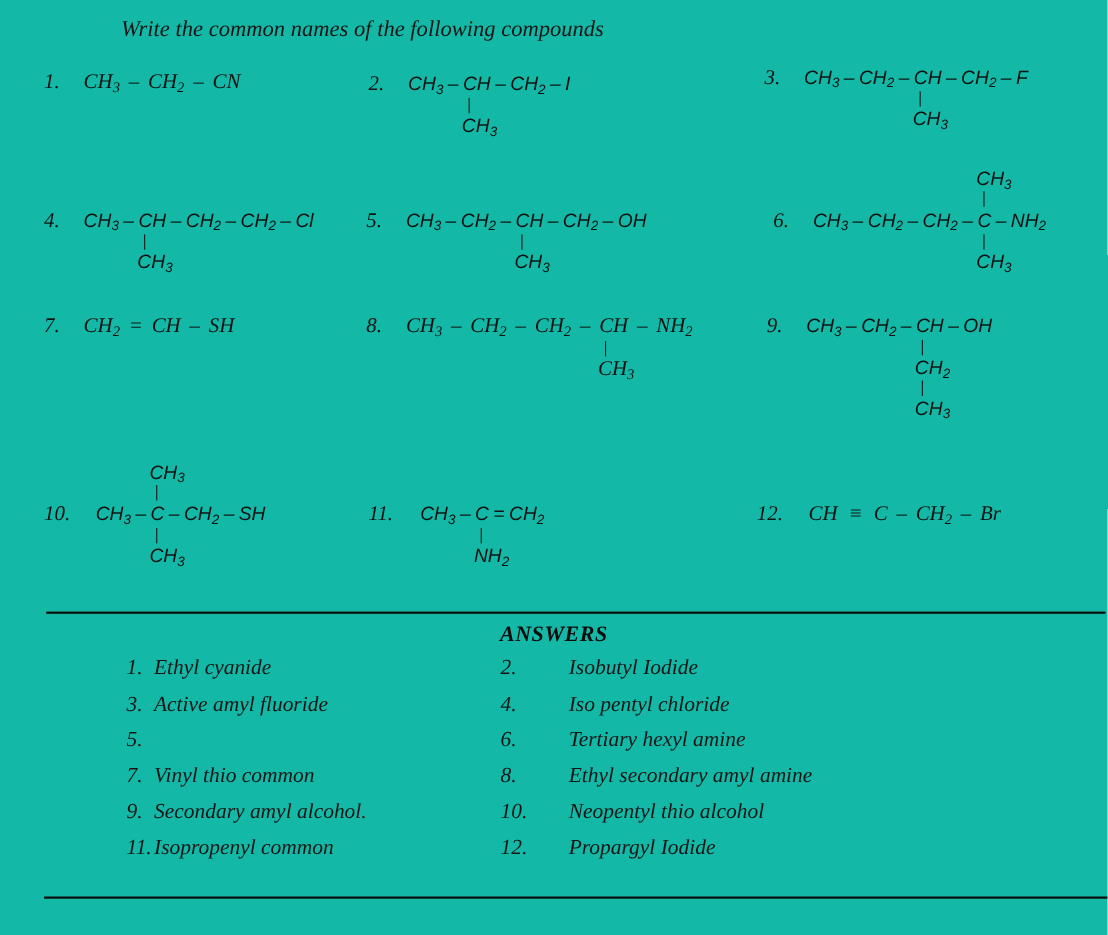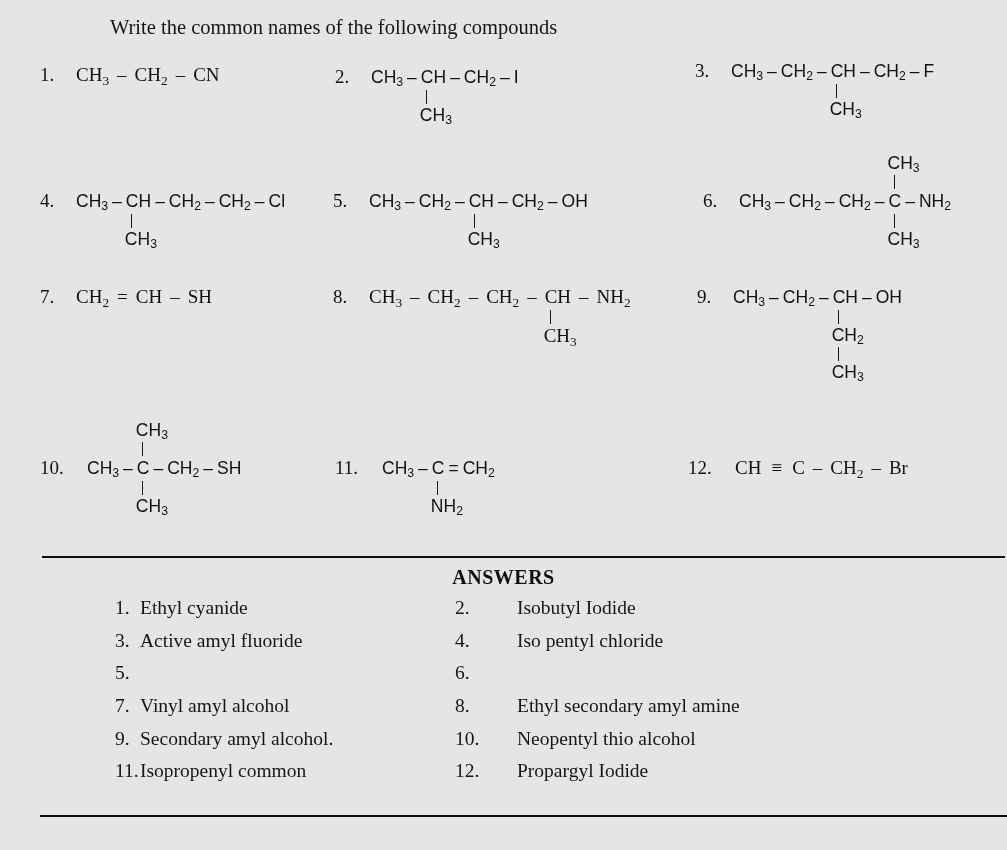--- a/index.html
+++ b/index.html
@@ -1,17 +1,17 @@
 <!DOCTYPE html>
 <html><head>
 <meta charset="utf-8">
 <style>
   html,body{margin:0;padding:0;background:#fff;}
-  #page{position:relative;width:1007px;height:850px;background:#e5e5e5;color:#111;
-        font-family:"Liberation Serif", serif;overflow:hidden;}
+  #page{position:relative;width:1007px;height:850px;background:#14b8a6;color:#111;
+        font-family:"Liberation Serif", serif;overflow:hidden;font-style:italic;}
 
   .title{position:absolute;left:110px;top:16px;font-size:20.5px;color:#151515;}
 
   
   .compound{position:absolute;display:flex;align-items:baseline;white-space:nowrap;}
   .num{font-family:"Liberation Serif", serif;font-size:19px;display:inline-block;width:36px;}
   .wnum .num{width:47px;}
   .formula{display:inline-flex;align-items:baseline;white-space:nowrap;}
   .f-serif{font-family:"Liberation Serif", serif;font-size:19px;}
   .f-sans{font-family:"Liberation Sans", sans-serif;font-size:17.5px;}
@@ -245,21 +245,21 @@
     </div>
     <div class="ans-row">
       <span class="ans-num-l">3.</span>
       <span>Active amyl fluoride</span>
     </div>
     <div class="ans-row">
       <span class="ans-num-l">5.</span>
     </div>
     <div class="ans-row">
       <span class="ans-num-l">7.</span>
-      <span>Vinyl amyl alcohol</span>
+      <span>Vinyl thio common</span>
     </div>
     <div class="ans-row">
       <span class="ans-num-l">9.</span>
       <span>Secondary amyl alcohol.</span>
     </div>
     <div class="ans-row">
       <span class="ans-num-l">11.</span>
       <span>Isopropenyl common</span>
     </div>
   </div>
@@ -268,20 +268,21 @@
     <div class="ans-row">
       <span class="ans-num-r">2.</span>
       <span>Isobutyl Iodide</span>
     </div>
     <div class="ans-row">
       <span class="ans-num-r">4.</span>
       <span>Iso pentyl chloride</span>
     </div>
     <div class="ans-row">
       <span class="ans-num-r">6.</span>
+      <span>Tertiary hexyl amine</span>
     </div>
     <div class="ans-row">
       <span class="ans-num-r">8.</span>
       <span>Ethyl secondary amyl amine</span>
     </div>
     <div class="ans-row">
       <span class="ans-num-r">10.</span>
       <span>Neopentyl thio alcohol</span>
     </div>
     <div class="ans-row">

